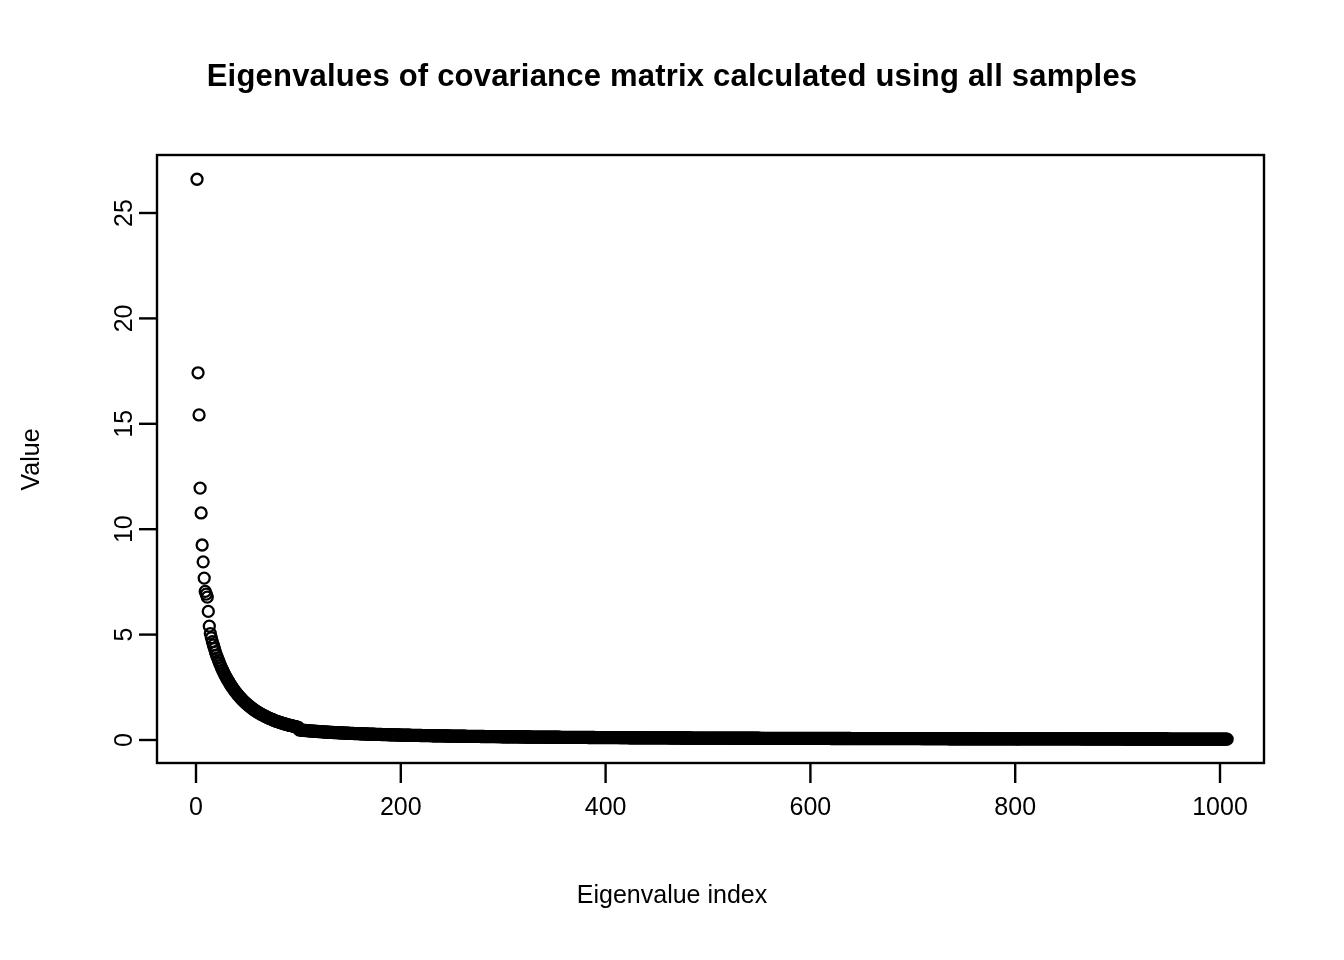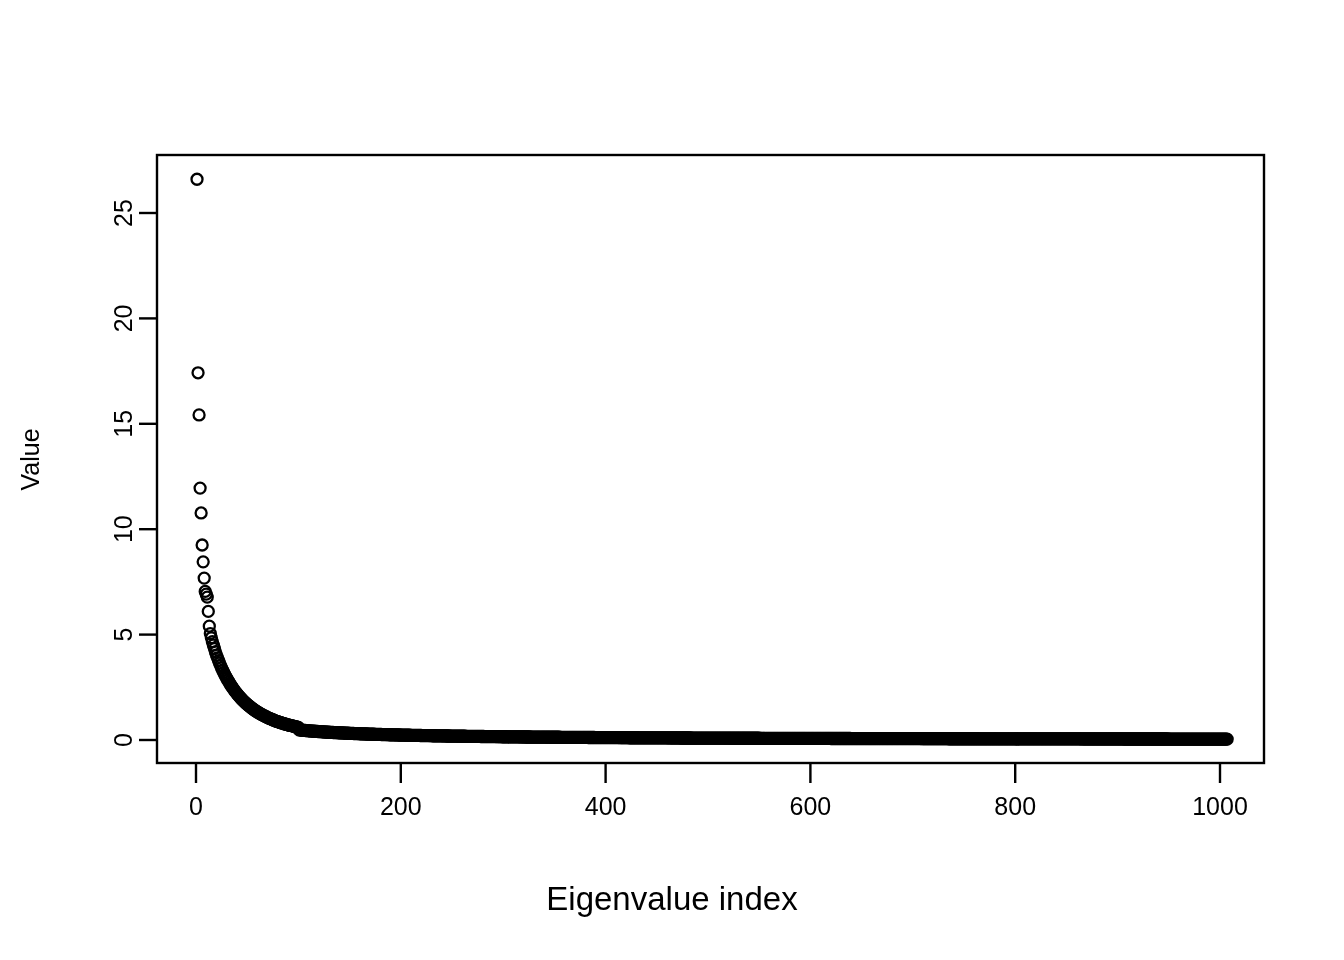--- a/index.html
+++ b/index.html
@@ -31,21 +31,21 @@
     letter-spacing: 0.2px;
     color: #000000;
     white-space: nowrap;
   }
   #xlabel {
     position: absolute;
     left: 0;
     top: 880px;
     width: 1344px;
     text-align: center;
-    font-size: 33px;
+    font-size: 25px;
     color: #000000;
   }
   #ylabel {
     position: absolute;
     left: -30px;
     top: 445px;
     width: 120px;
     text-align: center;
     font-size: 25px;
     color: #000000;
@@ -61,20 +61,21 @@
     font-family: "Liberation Sans", sans-serif;
     font-size: 25px;
     fill: #000000;
   }
 </style>
 </head>
 <body>
 
 <div id="canvas">
 
+  <div id="plot-title">Eigenvalues of covariance matrix calculated using all samples</div>
 
   <svg id="chart-svg" width="1344" height="960">
 
     <g>
       <rect id="plot-box" x="157" y="155" width="1107" height="608" fill="none" stroke="#000000" stroke-width="2.4"></rect>
     </g>
 
     <g id="y-axis-group">
         <line x1="139" x2="157" y1="740" y2="740" stroke="#000000" stroke-width="2.4"></line>
         <text x="123" y="740" class="tick-label" text-anchor="middle" dominant-baseline="central" transform="rotate(-90 123 740)">0</text>

